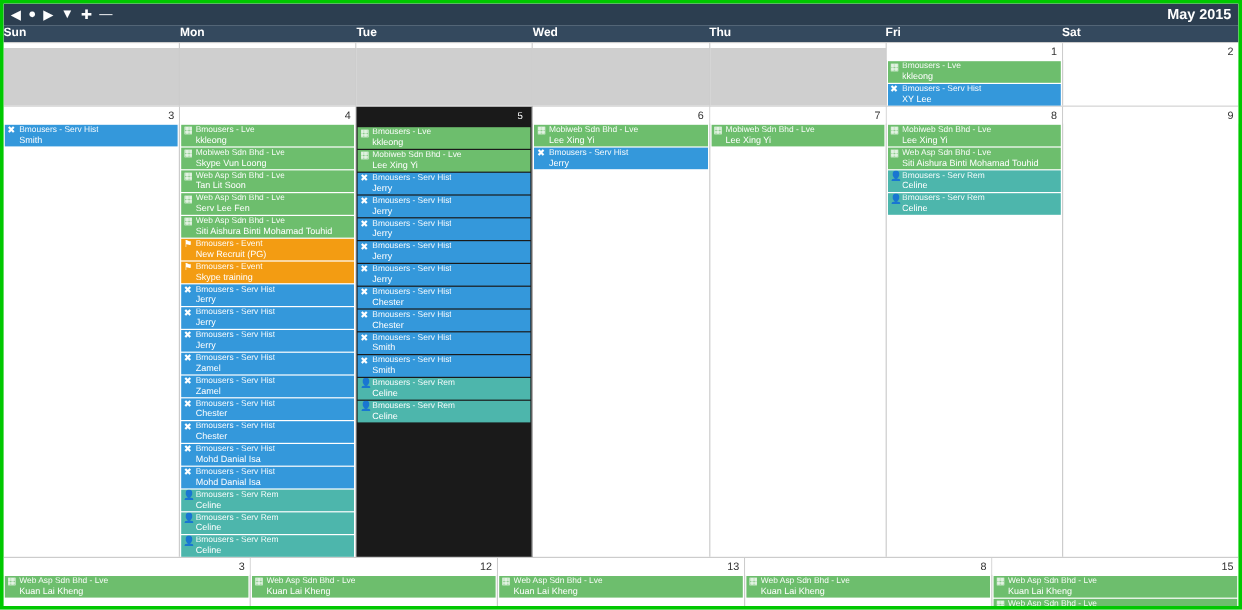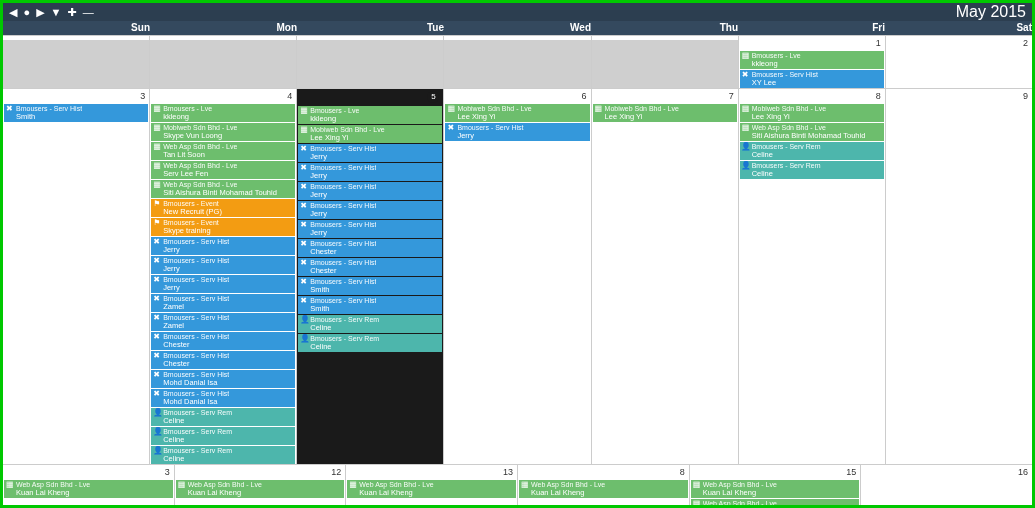--- a/index.html
+++ b/index.html
@@ -1,21 +1,21 @@
 <!DOCTYPE html>
 <html><head>
 <meta charset="utf-8">
 <style>
 *{margin:0;padding:0;box-sizing:border-box;font-family:Arial,sans-serif}
 body{border:3px solid #00c800;width:1035px;height:508px;overflow:hidden;font-size:8px}
 .toolbar{background:#2c3e50;height:18px;display:flex;align-items:center;padding:0 6px;color:#fff}
 .toolbar .btn{margin-right:6px;font-size:11px;cursor:pointer}
-.toolbar .title{margin-left:auto;font-weight:normal;font-size:16px}
+.toolbar .title{margin-left:auto;font-weight:bold;font-size:12px}
 .dayhdr{background:#34495e;height:14px;display:flex;color:#fff}
-.dayhdr div{flex:1;text-align:right;font-size:10px;line-height:14px;font-weight:bold}
+.dayhdr div{flex:1;text-align:left;font-size:10px;line-height:14px;font-weight:bold}
 .grid{display:flex;flex-direction:column;height:calc(100% - 32px);overflow:hidden}
 .row{display:flex;border-top:1px solid #ccc;flex-shrink:0}
 .cell{flex:1;border-right:1px solid #ccc;min-height:18px;position:relative;display:flex;flex-direction:column}
 .cell:last-child{border-right:none}
 .dn{text-align:right;font-size:9px;padding:2px 4px;color:#333;background:#fff}
 .today .dn{background:#1a1a1a;color:#fff;width:12px;height:12px;border-radius:50%;line-height:12px;text-align:center;padding:0;margin:2px 4px 2px auto;font-size:8px}
 .today{background:#1a1a1a}
 .grey{background:#cfcfcf}
 .ev{margin:0.5px 1px;padding:1px 2px;font-size:7.5px;line-height:8px;color:#fff;display:flex;align-items:flex-start;overflow:hidden;cursor:pointer}
 .ev .ico{width:9px;font-size:8px;flex-shrink:0;margin-right:1px}
@@ -441,17 +441,14 @@
             <div class="t2">Kuan Lai Kheng</div>
           </span>
         </div>
         <div class="ev c-green">
           <span class="ico">▦</span>
           <span class="txt">
             <div class="t1">Web Asp Sdn Bhd - Lve</div>
           </span>
         </div>
       </div>
-      <div class="cell">
-        <div class="dn">16</div>
-      </div>
     </div>
   </div>
 
 </body></html>

